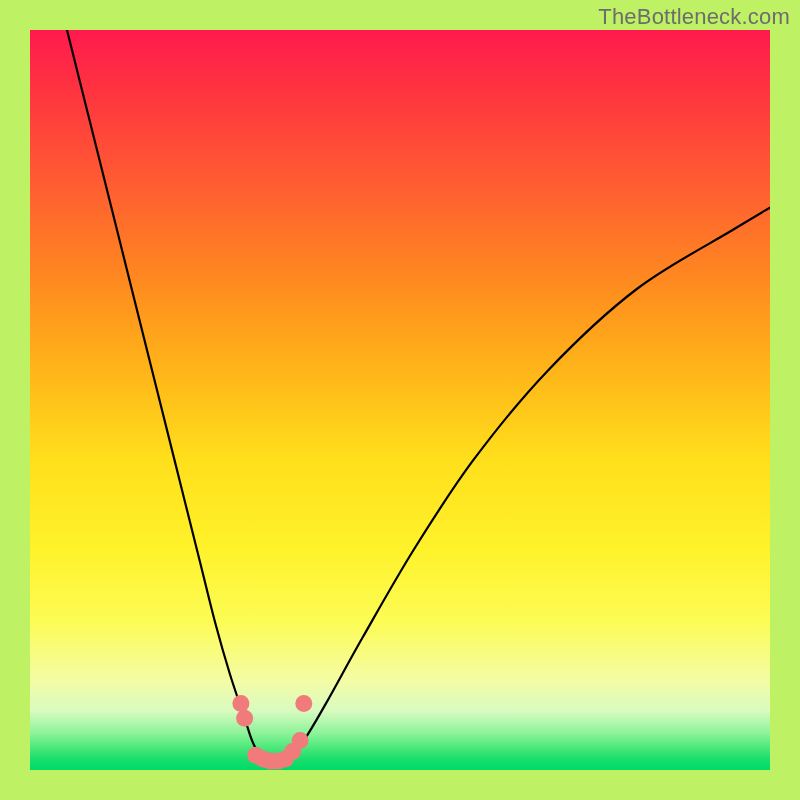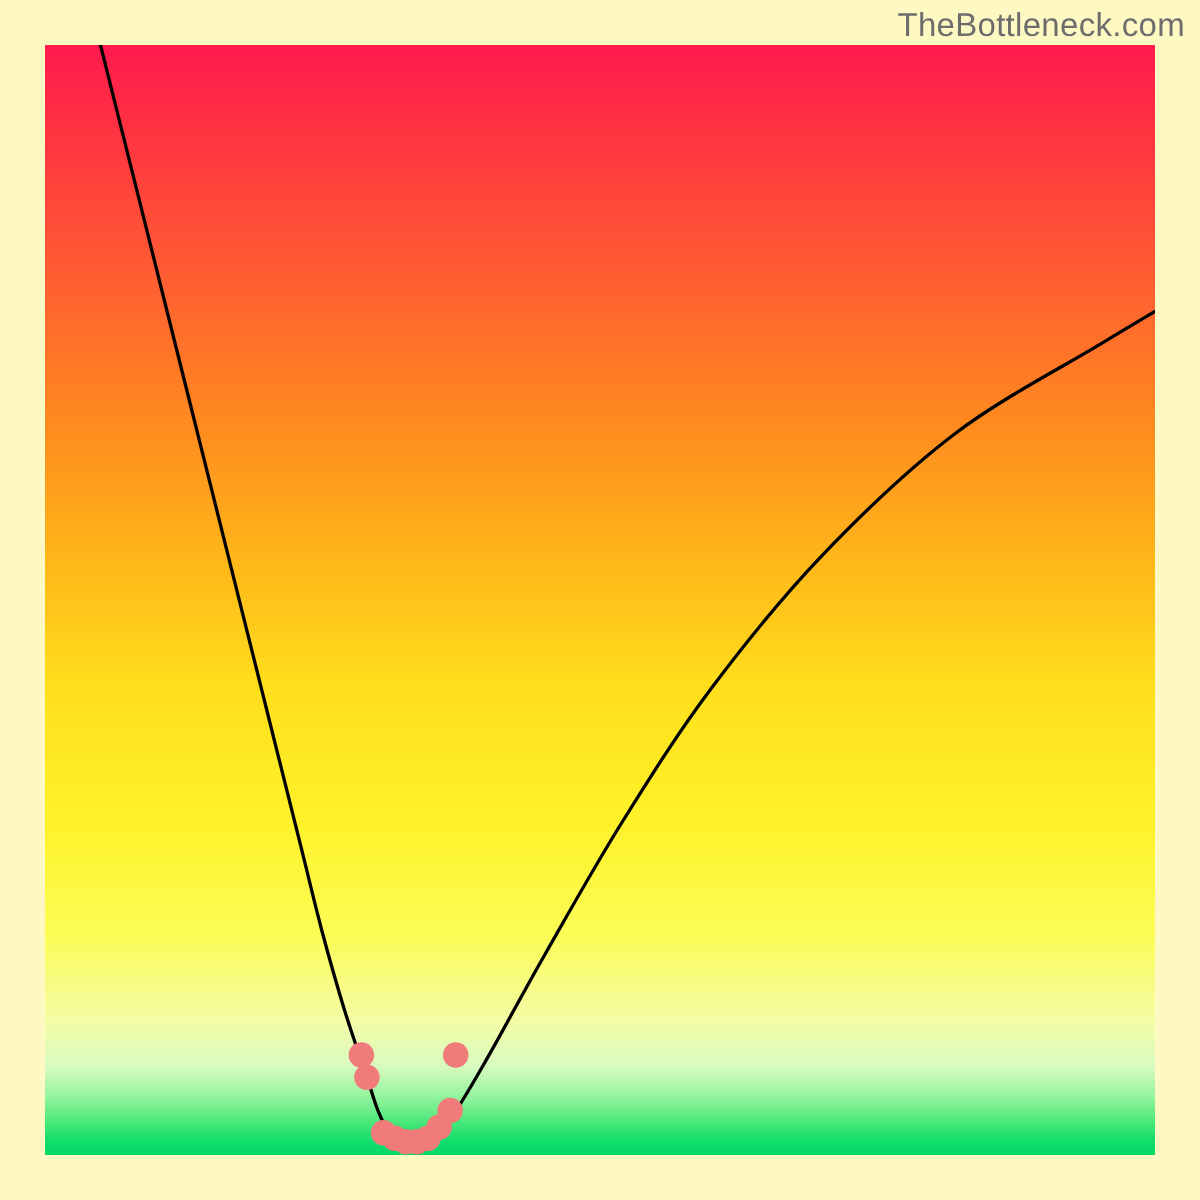--- a/index.html
+++ b/index.html
@@ -10,21 +10,21 @@
     overflow: hidden;
     background: #000;
     font-family: Arial, Helvetica, sans-serif;
   }
   .frame {
     position: absolute;
     left: 0;
     top: 0;
     width: 800px;
     height: 800px;
-    background: #fef9c3;
+    background: #bef264;
   }
   .plot {
     position: absolute;
     left: 30px;
     top: 30px;
     width: 740px;
     height: 740px;
     overflow: hidden;
   }
   .gradient {

